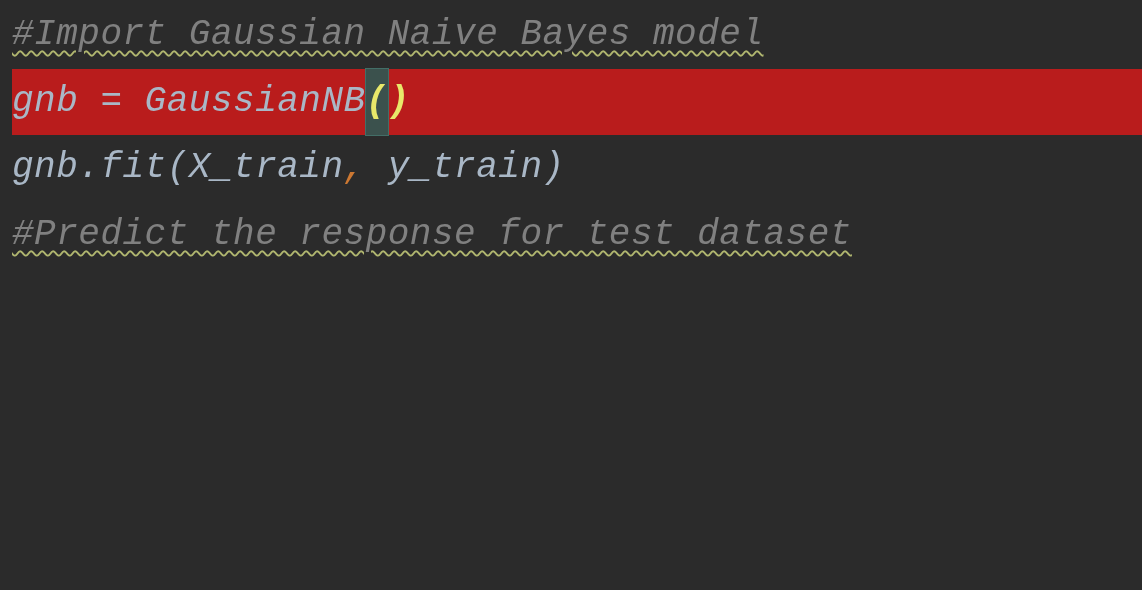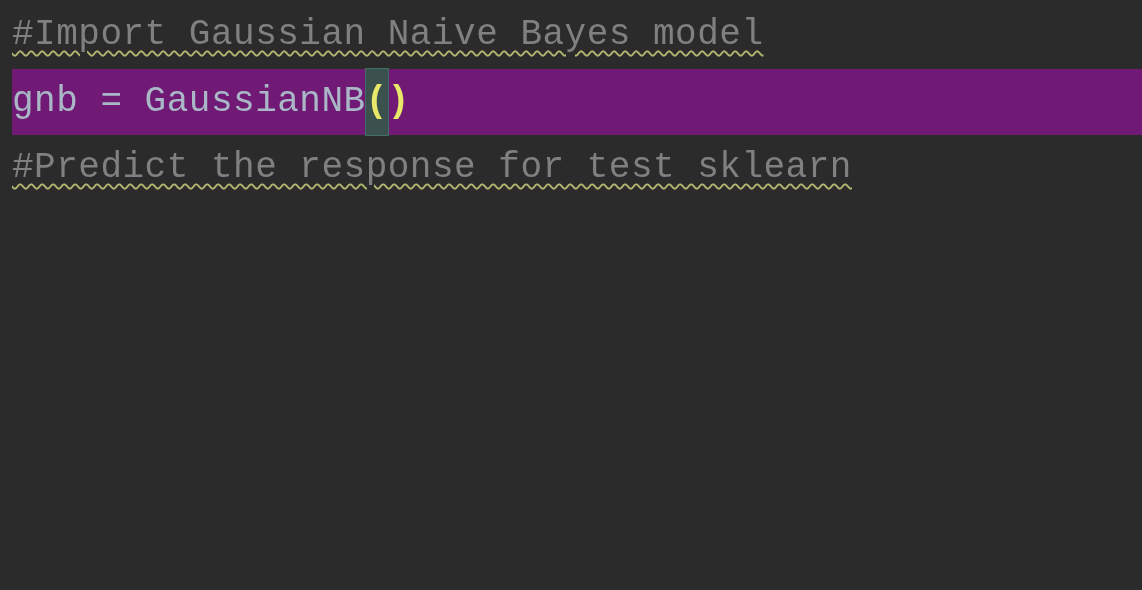--- a/index.html
+++ b/index.html
@@ -1,35 +1,35 @@
 <!DOCTYPE html>
 <html><head>
 <meta charset="utf-8">
 <style>
-  * { margin: 0; padding: 0; box-sizing: border-box; }
+  * { margin: 0; padding: 0; box-sizing: border-box; font-style: italic; }
   body {
     background: #2b2b2b;
     font-family: "Menlo", "Consolas", "Courier New", monospace;
     font-size: 36px;
     line-height: 1.85;
     color: #a9b7c6;
     width: 1142px;
     height: 590px;
     overflow: hidden;
     letter-spacing: 0.5px;
   }
   .editor {
     padding: 2px 0 0 12px;
   }
   .line {
     white-space: pre;
     position: relative;
   }
   .cursor-line {
-    background: #701a75;
+    background: #b91c1c;
   }
   .comment { color: #808080; }
   .keyword { color: #cc7832; }
   .ident   { color: #a9b7c6; }
   .comma   { color: #cc7832; }
 
   
   .typo-wave {
     text-decoration-line: underline;
     text-decoration-style: wavy;
@@ -63,17 +63,18 @@
 
 <div class="editor">
 
   <div class="line"><span class="comment typo-wave">#Import Gaussian Naive Bayes model</span></div>
 
 
 
   <div class="line cursor-line"><span class="ident">gnb = GaussianNB</span><span class="bracket-box">(</span><span class="bracket-yellow">)</span></div>
 
 
+  <div class="line"><span class="ident">gnb.fit(X_train</span><span class="comma">,</span><span class="ident"> y_train)</span></div>
 
-  <div class="line"><span class="comment typo-wave">#Predict the response for test sklearn</span></div>
+  <div class="line"><span class="comment typo-wave">#Predict the response for test dataset</span></div>
 
 
 </div>
 
 </body></html>

